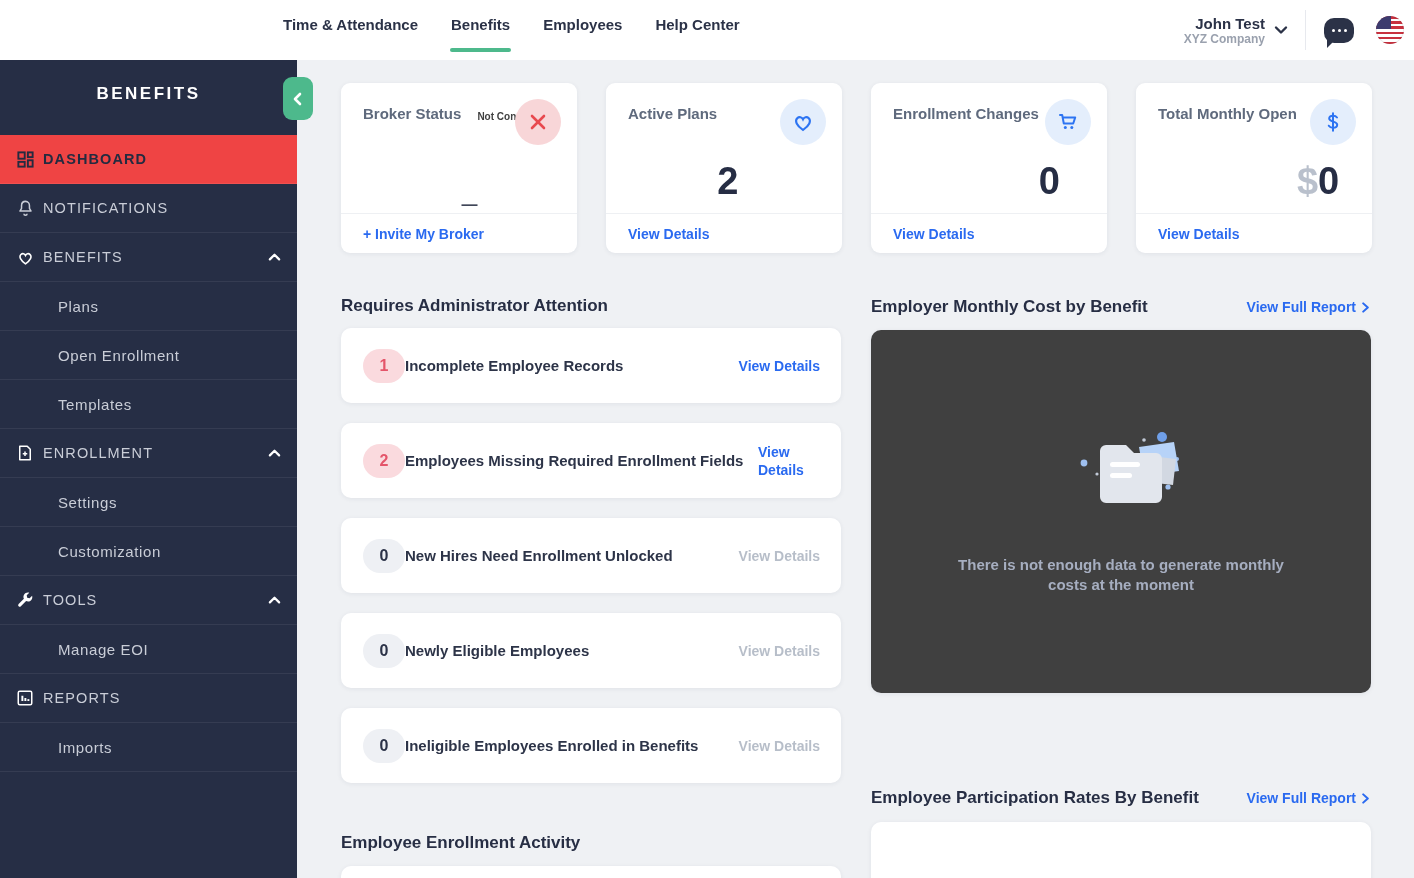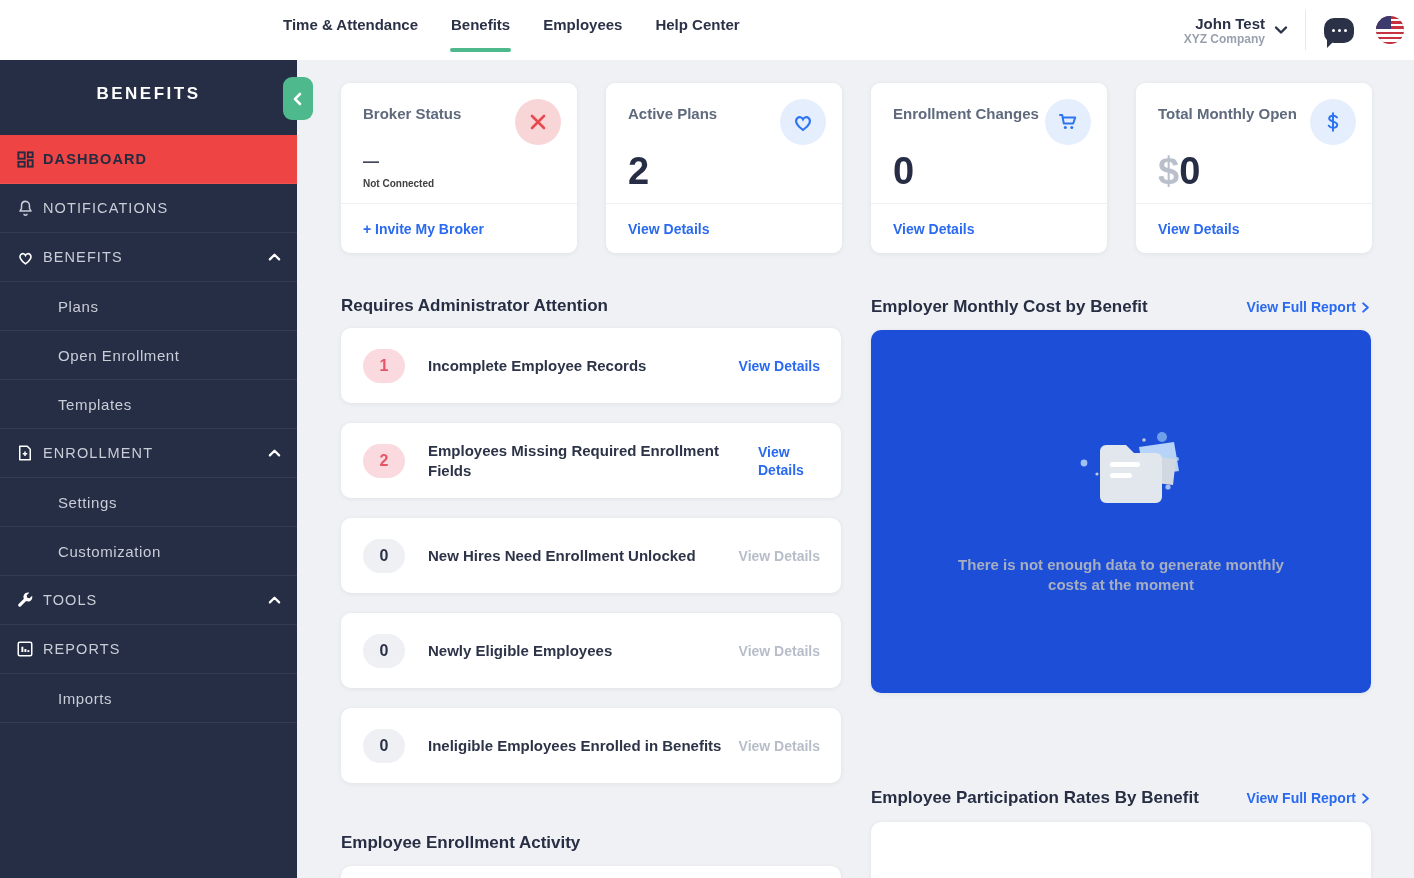--- a/index.html
+++ b/index.html
@@ -81,34 +81,34 @@
 
   
   .content { position:absolute; left:297px; top:60px; width:1117px; height:818px; background:#eff1f4; overflow:hidden; }
 
   
   .stats-row { position:absolute; left:44px; top:23px; display:flex; gap:29px; }
   .stat-card {
     width:236px; height:170px; background:#fff; border-radius:9px;
     box-shadow:0 1px 5px rgba(35,45,70,.07); display:flex; flex-direction:column;
   }
-  .stat-top { position:relative; flex:1; padding:20px 22px 0; display:flex; flex-direction:column; }
+  .stat-top { position:relative; flex:1; padding:20px 22px 0; display:flex; }
   .stat-title { font-size:15px; font-weight:700; color:#5f6a7d; line-height:21px; max-width:150px; }
   .stat-icon-circle {
     position:absolute; right:16px; top:16px; width:46px; height:46px; border-radius:50%;
     display:flex; align-items:center; justify-content:center;
   }
   .stat-icon-circle.red { background:#f8d6d8; }
   .stat-icon-circle.blue { background:#e4eefc; }
   .stat-value { margin-top:auto; margin-bottom:12px; font-size:38px; font-weight:800; color:#262d44; line-height:40px; }
   .currency-muted { color:#b9c0cc; }
   .broker-dash { margin-top:auto; font-size:16px; font-weight:800; color:#3f4658; line-height:16px; }
   .broker-status { margin-top:8px; margin-bottom:14px; font-size:10px; font-weight:700; color:#404040; }
   .stat-footer {
-    height:50px; border-top:1px solid #eef0f3; display:flex; align-items:center; padding-left:22px;
+    height:40px; border-top:1px solid #eef0f3; display:flex; align-items:center; padding-left:22px;
   }
   .link-blue { font-size:14px; font-weight:700; color:#2a6af0; cursor:pointer; }
 
   
   .left-col  { position:absolute; left:44px;  top:236px; width:500px; }
   .right-col { position:absolute; left:574px; top:236px; width:500px; }
   .section-heading { font-size:17px; font-weight:800; color:#272e44; }
   .heading-row { display:flex; align-items:center; justify-content:space-between; height:22px; }
   .view-full { display:flex; align-items:center; gap:4px; font-size:14px; font-weight:700; color:#2a6af0; cursor:pointer; }
 
@@ -116,28 +116,28 @@
   .attn-row {
     height:75px; background:#fff; border-radius:10px; box-shadow:0 1px 5px rgba(35,45,70,.07);
     margin-bottom:20px; display:flex; align-items:center; padding:0 21px 0 22px;
   }
   .attn-badge {
     width:42px; height:34px; border-radius:17px; display:flex; align-items:center; justify-content:center;
     font-size:16px; font-weight:800; flex:none;
   }
   .attn-badge.alert { background:#fadade; color:#e4556a; }
   .attn-badge.neutral { background:#eef0f4; color:#2b3247; }
-  .attn-label { flex:1; margin-left:23px; font-size:15px; font-weight:700; color:#2d3448; line-height:20px; padding-right:10px; }
+  .attn-label { flex:1; font-size:15px; font-weight:700; color:#2d3448; line-height:20px; padding-right:10px; }
   .attn-link { font-size:14px; font-weight:700; white-space:nowrap; cursor:pointer; }
   .attn-link.enabled { color:#2a6af0; }
   .attn-link.disabled { color:#b7bec9; }
   .attn-link.wrap { white-space:normal; max-width:62px; line-height:18px; }
 
   .empty-card {
-    margin-top:12px; height:363px; background:#1d4ed8; border-radius:10px;
+    margin-top:12px; height:363px; background:#404040; border-radius:10px;
     box-shadow:0 1px 5px rgba(35,45,70,.07);
     display:flex; flex-direction:column; align-items:center; justify-content:center;
   }
   .empty-message {
     margin-top:26px; width:330px; text-align:center;
     font-size:15px; font-weight:700; color:#a6aec0; line-height:20px;
   }
 
   .participation-block { margin-top:94px; }
   .stub-card {
@@ -249,20 +249,23 @@
     <li class="menu-item">
       <span class="mi-icon">
         <svg width="18" height="18" viewBox="0 0 24 24" fill="#ffffff">
             <path d="M21.5 6.2l-3.4 3.4-3.2-.6-.6-3.2 3.4-3.4c-2.6-.8-5.6.2-7 2.5-1 1.7-1 3.8-.2 5.5l-7 7a2.1 2.1 0 0 0 3 3l7-7c1.7.8 3.8.8 5.5-.2 2.3-1.4 3.3-4.4 2.5-7z"></path>
           </svg>
       </span>
       <span class="mi-label">TOOLS</span>
       <svg class="mi-chevron" width="13" height="13" viewBox="0 0 14 14">
           <polyline points="2,9 7,4 12,9" fill="none" stroke="#fff" stroke-width="2.4" stroke-linecap="round" stroke-linejoin="round"></polyline>
         </svg>
+    </li>
+    <li class="menu-item sub">
+      <span class="mi-label">Manage EOI</span>
     </li>
     <li class="menu-item">
       <span class="mi-icon">
         <svg width="18" height="18" viewBox="0 0 24 24" fill="none" stroke="#ffffff" stroke-width="2">
             <rect x="3" y="3" width="18" height="18" rx="2"></rect>
             <line x1="8.5" y1="16" x2="8.5" y2="9" stroke-width="2.6"></line>
             <line x1="12.5" y1="16" x2="12.5" y2="12" stroke-width="2.6"></line>
             <line x1="16.5" y1="16" x2="16.5" y2="13.5" stroke-width="2.6"></line>
           </svg>
       </span>

